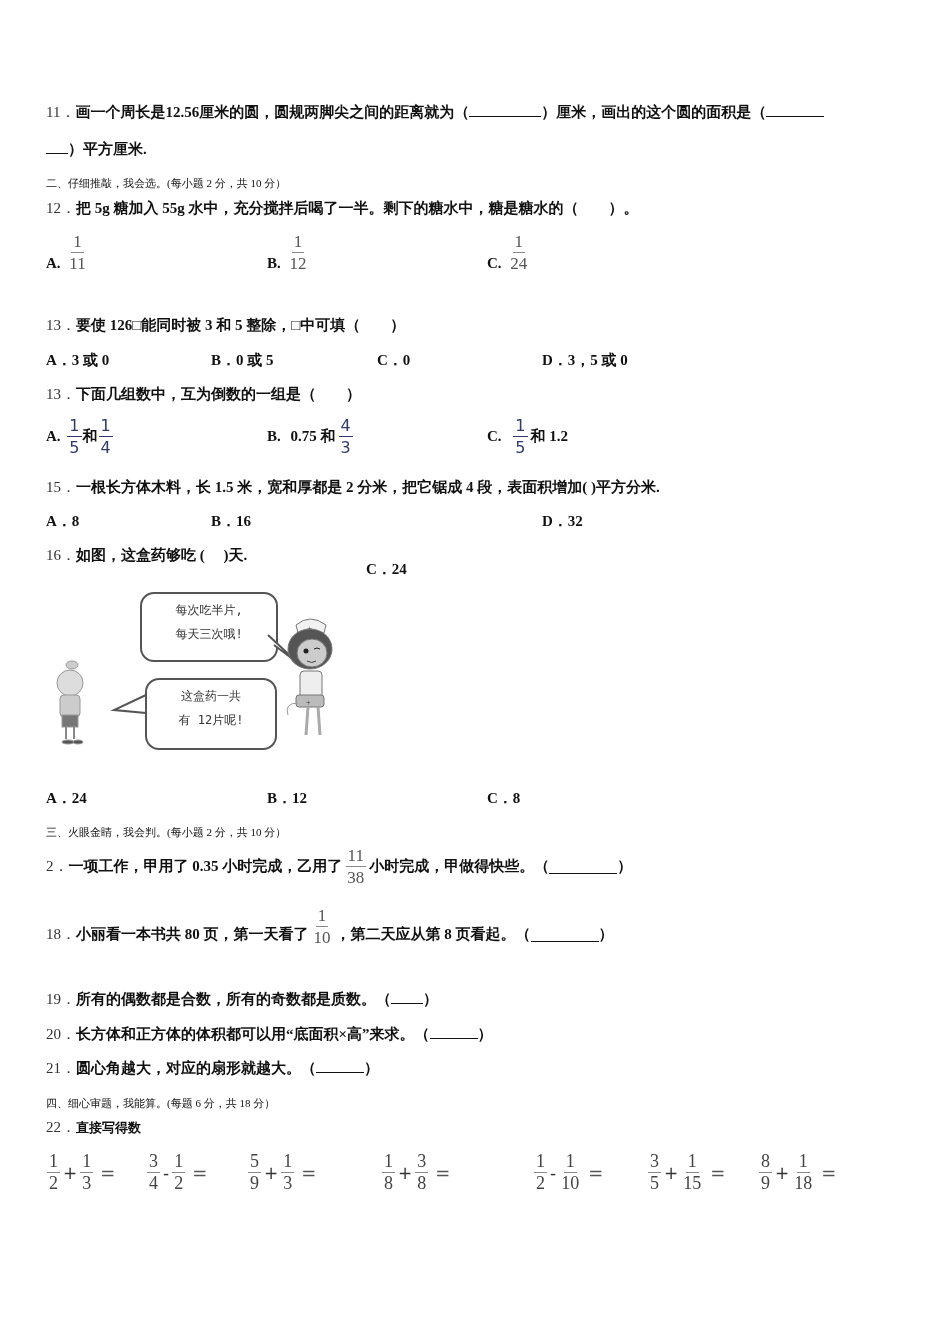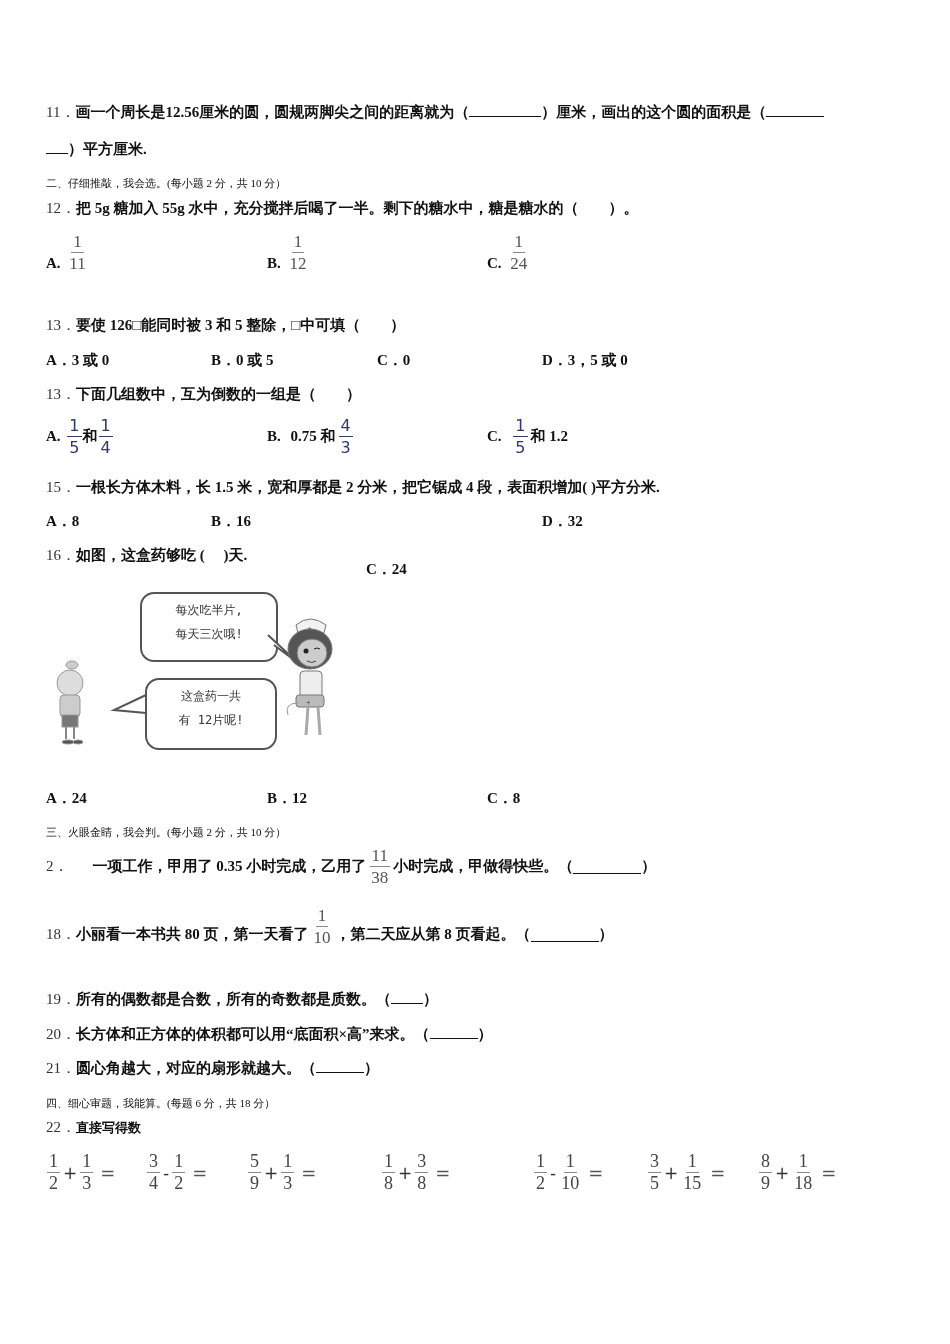--- a/index.html
+++ b/index.html
@@ -165,21 +165,21 @@
   </div>
 </div>
 
 <div class="abs line opt" style="left:46px; top:788px;"><span>A．</span><span>24</span></div>
 <div class="abs line opt" style="left:267px; top:788px;"><span>B．</span><span>12</span></div>
 <div class="abs line opt" style="left:487px; top:788px;"><span>C．</span><span>8</span></div>
 
 <div class="abs line section" style="left:46px; top:822px;">三、火眼金睛，我会判。(每小题 2 分，共 10 分）</div>
 
 <div class="abs" style="left:46px; top:846px;">
-  <span class="qnum" style="vertical-align:middle;">2．</span><span class="b" style="vertical-align:middle;margin-left:24px;">一项工作，甲用了 0.35 小时完成，乙用了</span><span class="frac">
+  <span class="qnum" style="vertical-align:middle;">2．</span><span class="b" style="vertical-align:middle;">一项工作，甲用了 0.35 小时完成，乙用了</span><span class="frac">
       <span class="num">11</span>
       <span class="den">38</span>
     </span><span class="b" style="vertical-align:middle;">小时完成，甲做得快些。（</span><span class="blank" style="width:68px;vertical-align:middle;"></span><span class="b" style="vertical-align:middle;">）</span>
 </div>
 
 <div class="abs" style="left:46px; top:906px;">
   <span class="qnum" style="vertical-align:middle;position:relative;top:8px;">18．</span><span class="b" style="vertical-align:middle;position:relative;top:8px;">小丽看一本书共 80 页，第一天看了</span><span class="frac">
       <span class="num">1</span>
       <span class="den">10</span>
     </span><span class="b" style="vertical-align:middle;position:relative;top:8px;">，第二天应从第 8 页看起。（</span><span class="blank" style="width:68px;vertical-align:middle;position:relative;top:8px;"></span><span class="b" style="vertical-align:middle;position:relative;top:8px;">）</span>

